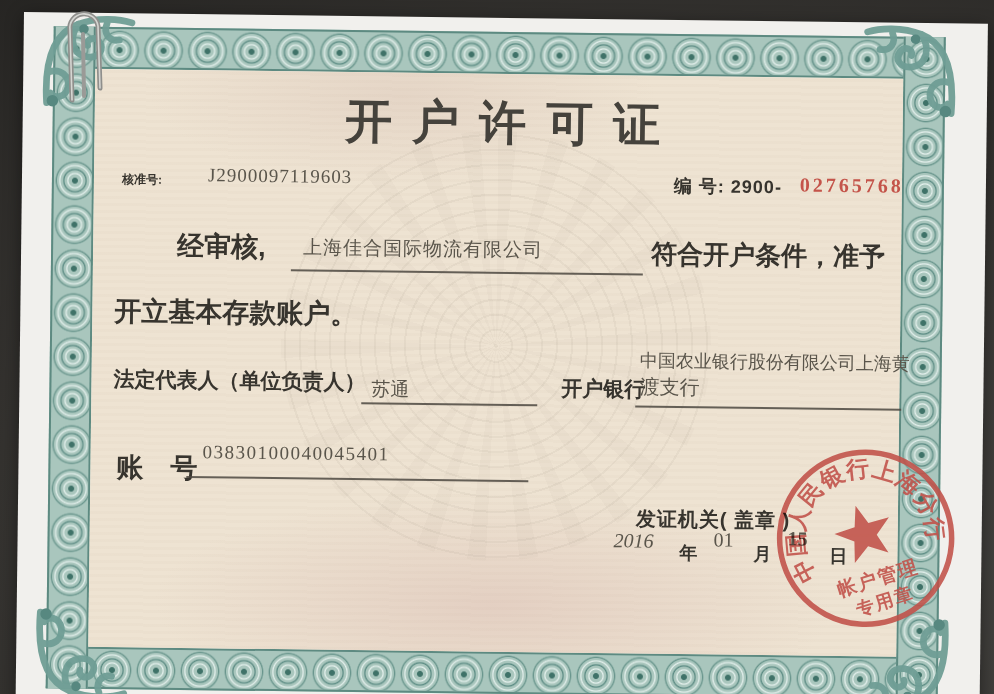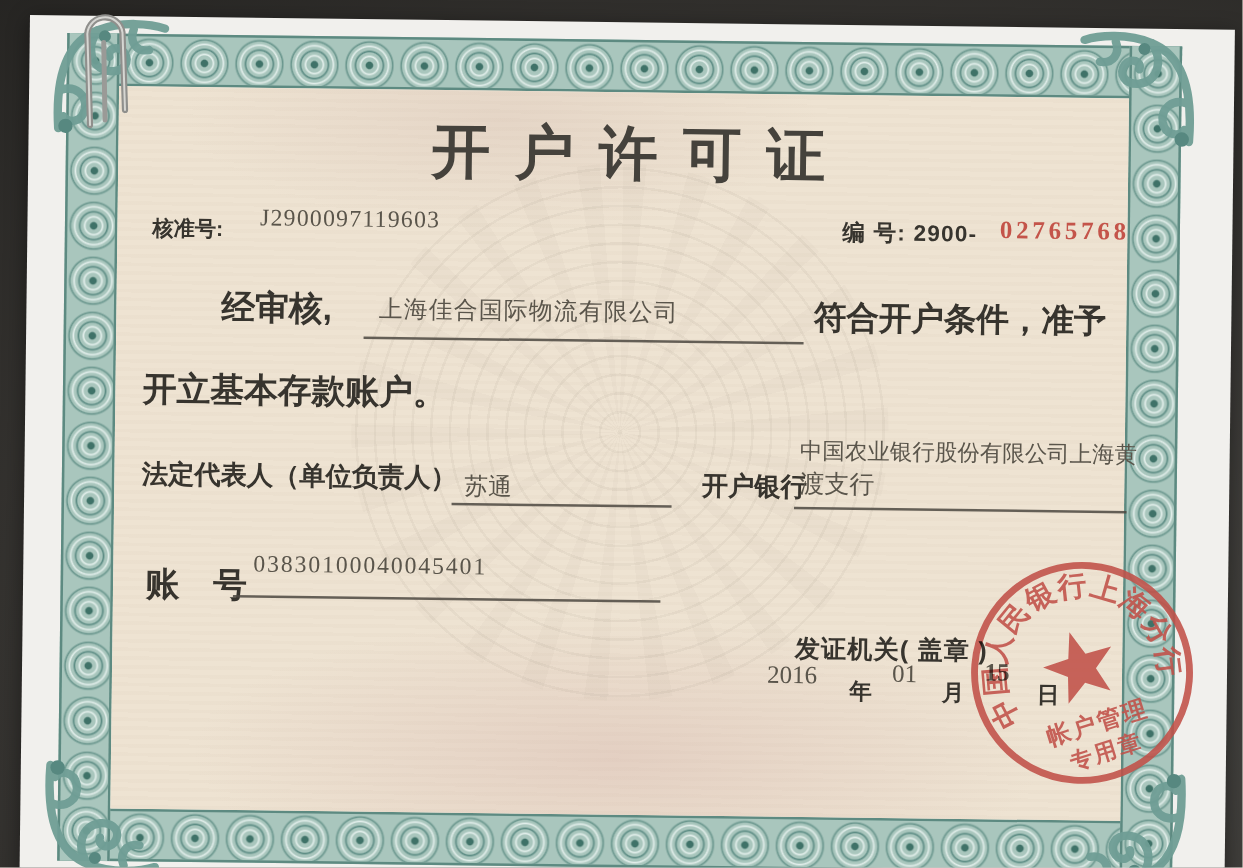--- a/index.html
+++ b/index.html
@@ -131,21 +131,21 @@
     </div>
 
     <div class="paper">
       <div class="rosette"></div>
     </div>
 
     <div class="content">
 
       <div class="abs title">开户许可证</div>
 
-      <div class="abs label" style="left:100px; top:158px; font-size:17px;">核准号:</div>
+      <div class="abs label" style="left:100px; top:158px; font-size:12px;">核准号:</div>
       <div class="abs value" style="left:186px; top:150px; font-size:19px; letter-spacing:1px;">J2900097119603</div>
 
       <div class="abs label" style="left:652px; top:154px; font-size:18px; letter-spacing:1px;">编 号: 2900-</div>
       <div class="abs value serial-red" style="left:778px; top:152px; font-size:20px;">02765768</div>
 
       <div class="abs label" style="left:156px; top:214px; font-size:27px;">经审核,</div>
       <div class="abs value" style="left:282px; top:219px; font-size:19px; letter-spacing:1px;">上海佳合国际物流有限公司</div>
       <div class="blank" style="left:270px; top:254px; width:352px;"></div>
       <div class="abs label" style="left:630px; top:217px; font-size:26px;">符合开户条件，准予</div>
 
@@ -158,21 +158,21 @@
       <div class="abs label" style="left:542px; top:356px; font-size:21px;">开户银行</div>
       <div class="abs value" style="left:620px; top:329px; font-size:18px;">中国农业银行股份有限公司上海黄</div>
       <div class="abs value" style="left:620px; top:354px; font-size:20px;">渡支行</div>
       <div class="blank" style="left:616px; top:386px; width:266px;"></div>
 
       <div class="abs label" style="left:98px; top:436px; font-size:27px;font-family:Liberation Serif, serif;">账　号</div>
       <div class="abs value" style="left:184px; top:427px; font-size:19px; letter-spacing:1.5px;">03830100040045401</div>
       <div class="blank" style="left:168px; top:462px; width:342px;"></div>
 
       <div class="abs label" style="left:618px; top:486px; font-size:20px; letter-spacing:1px;">发证机关( 盖章 )</div>
-      <div class="abs value" style="left:596px; top:510px; font-size:20px;">2016</div>
+      <div class="abs value" style="left:596px; top:510px; font-size:20px;font-style:italic;">2016</div>
       <div class="abs label" style="left:662px; top:521px; font-size:18px;">年</div>
       <div class="abs value" style="left:696px; top:508px; font-size:20px;text-align:center;">01</div>
       <div class="abs label" style="left:736px; top:521px; font-size:18px;">月</div>
       <div class="abs value" style="left:770px; top:506px; font-size:20px;font-weight:bold;">15</div>
       <div class="abs label" style="left:812px; top:522px; font-size:18px;">日</div>
 
       <svg class="stamp" viewBox="-102 -102 204 204" xmlns="http://www.w3.org/2000/svg" xmlns:xlink="http://www.w3.org/1999/xlink">
         <g transform="rotate(-18)" fill="#c14f48">
           <circle cx="0" cy="0" r="86" fill="none" stroke="#c14f48" stroke-width="5.5"></circle>
           <defs>

